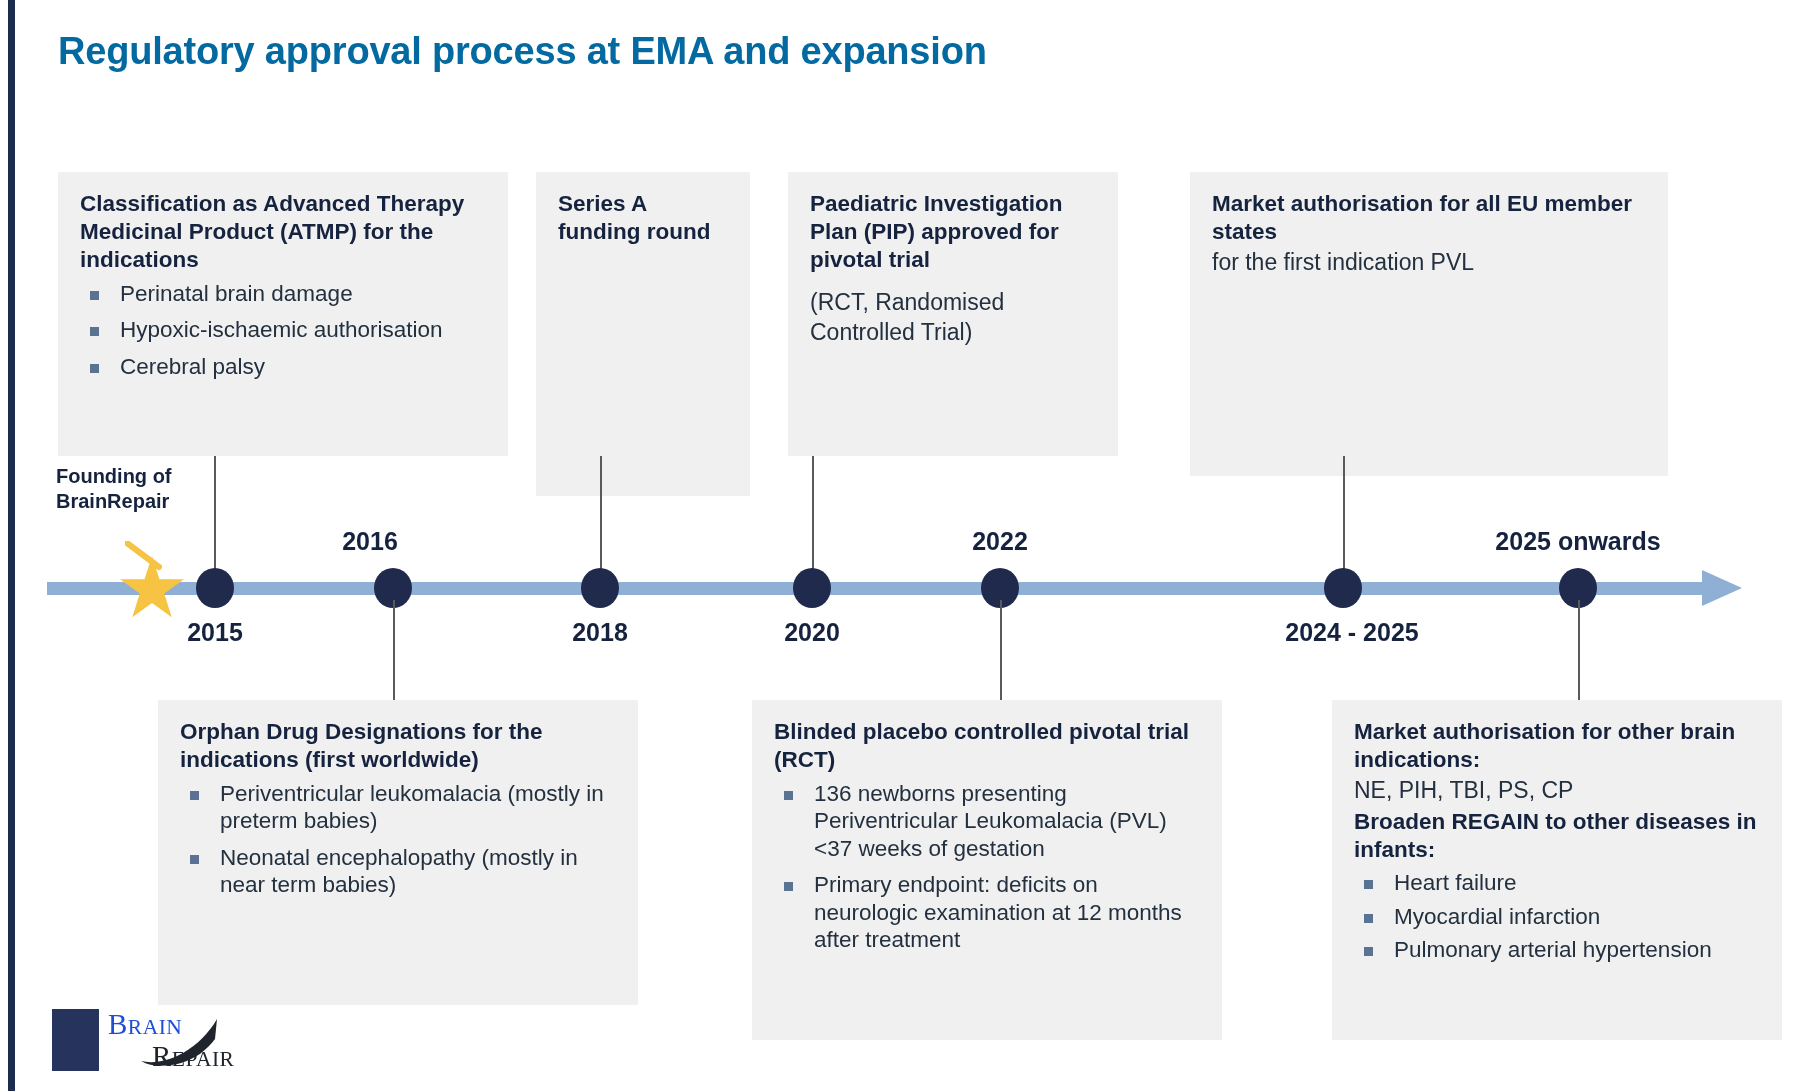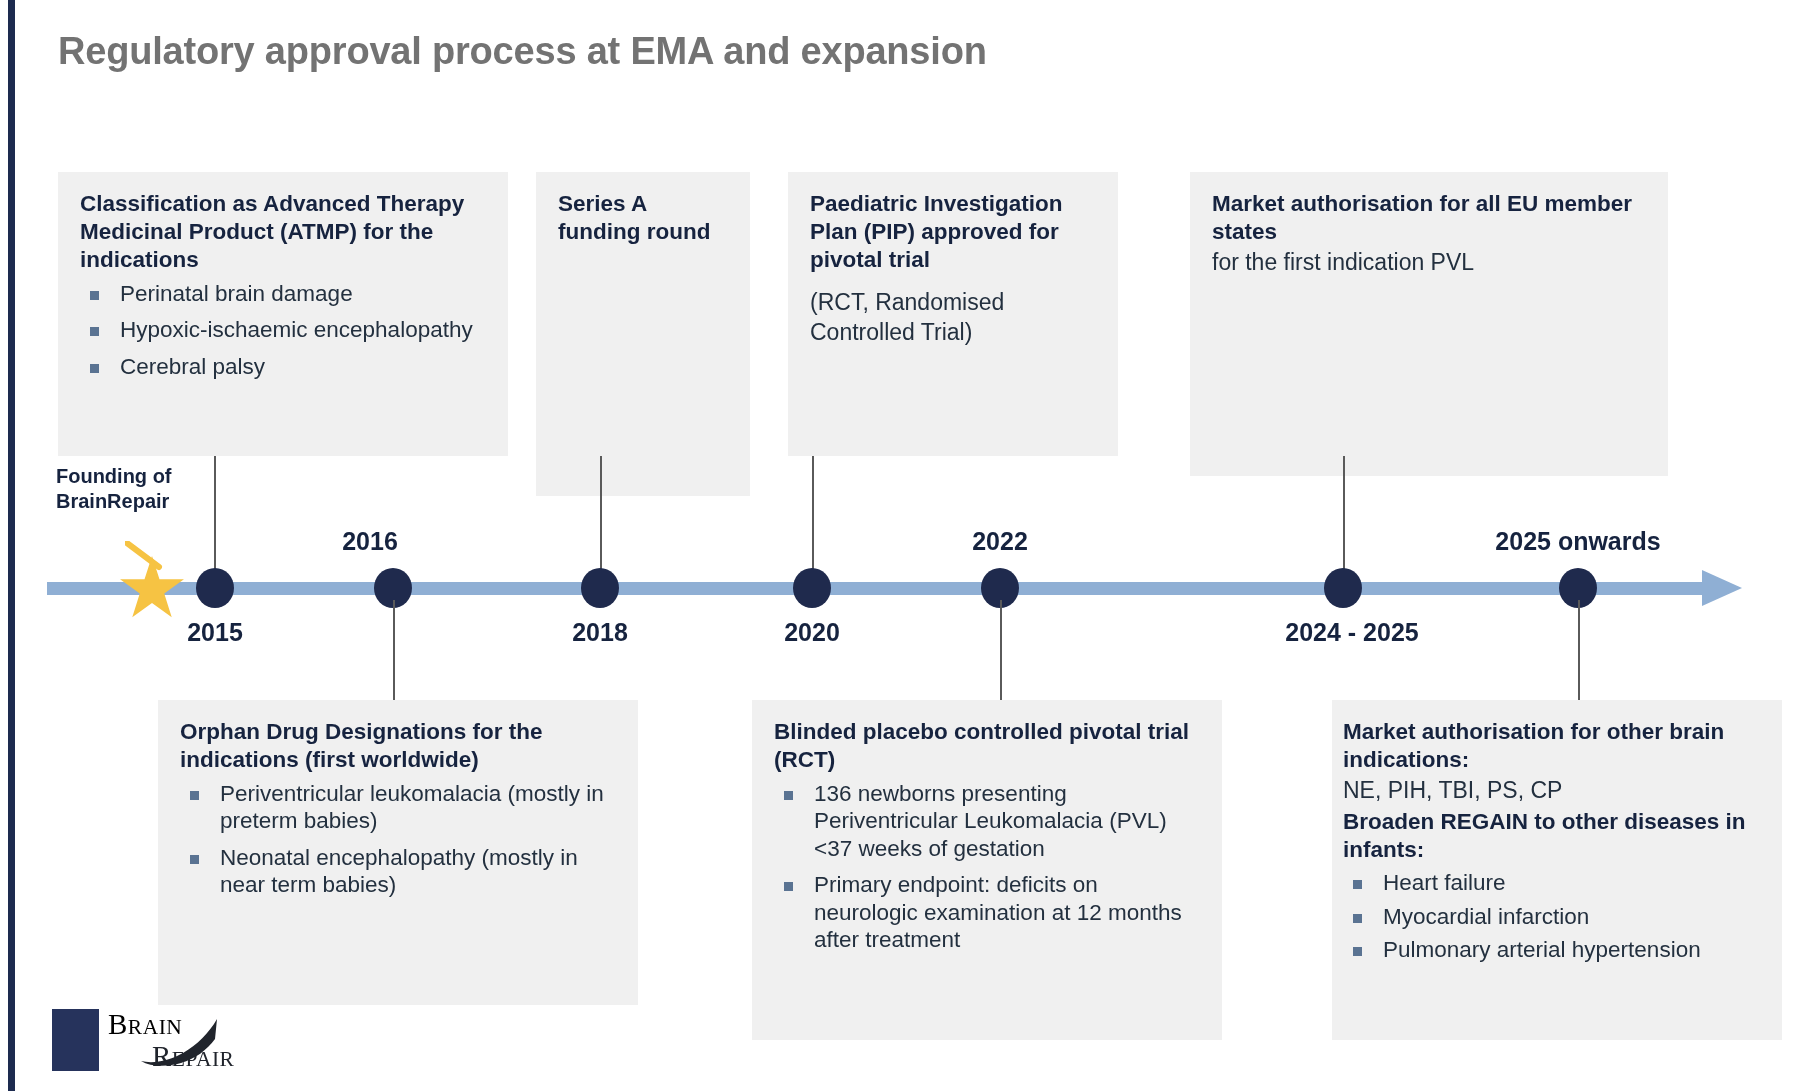--- a/index.html
+++ b/index.html
@@ -25,21 +25,21 @@
     width: 7px;
     height: 1091px;
     background: #1d2b4f;
   }
   .page-title {
     position: absolute;
     left: 58px;
     top: 30px;
     font-size: 38px;
     font-weight: bold;
-    color: #737373;
+    color: #0369a1;
     letter-spacing: -0.2px;
     white-space: nowrap;
   }
 
   
   .box {
     position: absolute;
     background: #f0f0f0;
     box-sizing: border-box;
     padding: 18px 22px 14px 22px;
@@ -175,21 +175,21 @@
     left: 56px;
     top: 0;
     width: 180px;
     height: 68px;
   }
   .logo-brain {
     position: absolute;
     left: 0; top: 1px;
     font-family: "Liberation Serif", serif;
     font-size: 29px;
-    color: #000000;
+    color: #1d4ed8;
     letter-spacing: 0.5px;
   }
   .logo-repair {
     position: absolute;
     left: 44px; top: 33px;
     font-family: "Liberation Serif", serif;
     font-size: 29px;
     color: #20242c;
     letter-spacing: 0.5px;
   }
@@ -207,21 +207,21 @@
 <div id="slide">
 
   <div class="left-bar"></div>
 
   <div class="page-title">Regulatory approval process at EMA and expansion</div>
 
   <div class="box" style="left:58px; top:172px; width:450px; height:284px;">
     <div class="hd">Classification as Advanced Therapy Medicinal Product (ATMP) for the indications</div>
     <ul>
       <li><span class="bullet"></span><span>Perinatal brain damage</span></li>
-      <li><span class="bullet"></span><span>Hypoxic-ischaemic encephalopathy</span></li>
+      <li><span class="bullet"></span><span>Hypoxic-ischaemic authorisation</span></li>
       <li><span class="bullet"></span><span>Cerebral palsy</span></li>
     </ul>
   </div>
 
   <div class="box" style="left:536px; top:172px; width:214px; height:324px;">
     <div class="hd">Series A funding round</div>
   </div>
 
   <div class="box" style="left:788px; top:172px; width:330px; height:284px;">
     <div class="hd">Paediatric Investigation Plan (PIP) approved for pivotal trial</div>
@@ -283,21 +283,21 @@
   </div>
 
   <div class="box" style="left:752px; top:700px; width:470px; height:340px;">
     <div class="hd">Blinded placebo controlled pivotal trial (RCT)</div>
     <ul>
       <li><span class="bullet"></span><span>136 newborns presenting Periventricular Leukomalacia (PVL) &lt;37 weeks of gestation</span></li>
       <li><span class="bullet"></span><span>Primary endpoint: deficits on neurologic examination at 12 months after treatment</span></li>
     </ul>
   </div>
 
-  <div class="box" style="left:1332px; top:700px; width:450px; height:340px;padding-left:11px;">
+  <div class="box" style="left:1332px; top:700px; width:450px; height:340px;">
     <div class="hd">Market authorisation for other brain indications:</div>
     <div class="sub">NE, PIH, TBI, PS, CP</div>
     <div class="hd" style="margin-top:2px;">Broaden REGAIN to other diseases in infants:</div>
     <ul class="tight">
       <li><span class="bullet"></span><span>Heart failure</span></li>
       <li><span class="bullet"></span><span>Myocardial infarction</span></li>
       <li><span class="bullet"></span><span>Pulmonary arterial hypertension</span></li>
     </ul>
   </div>
 

